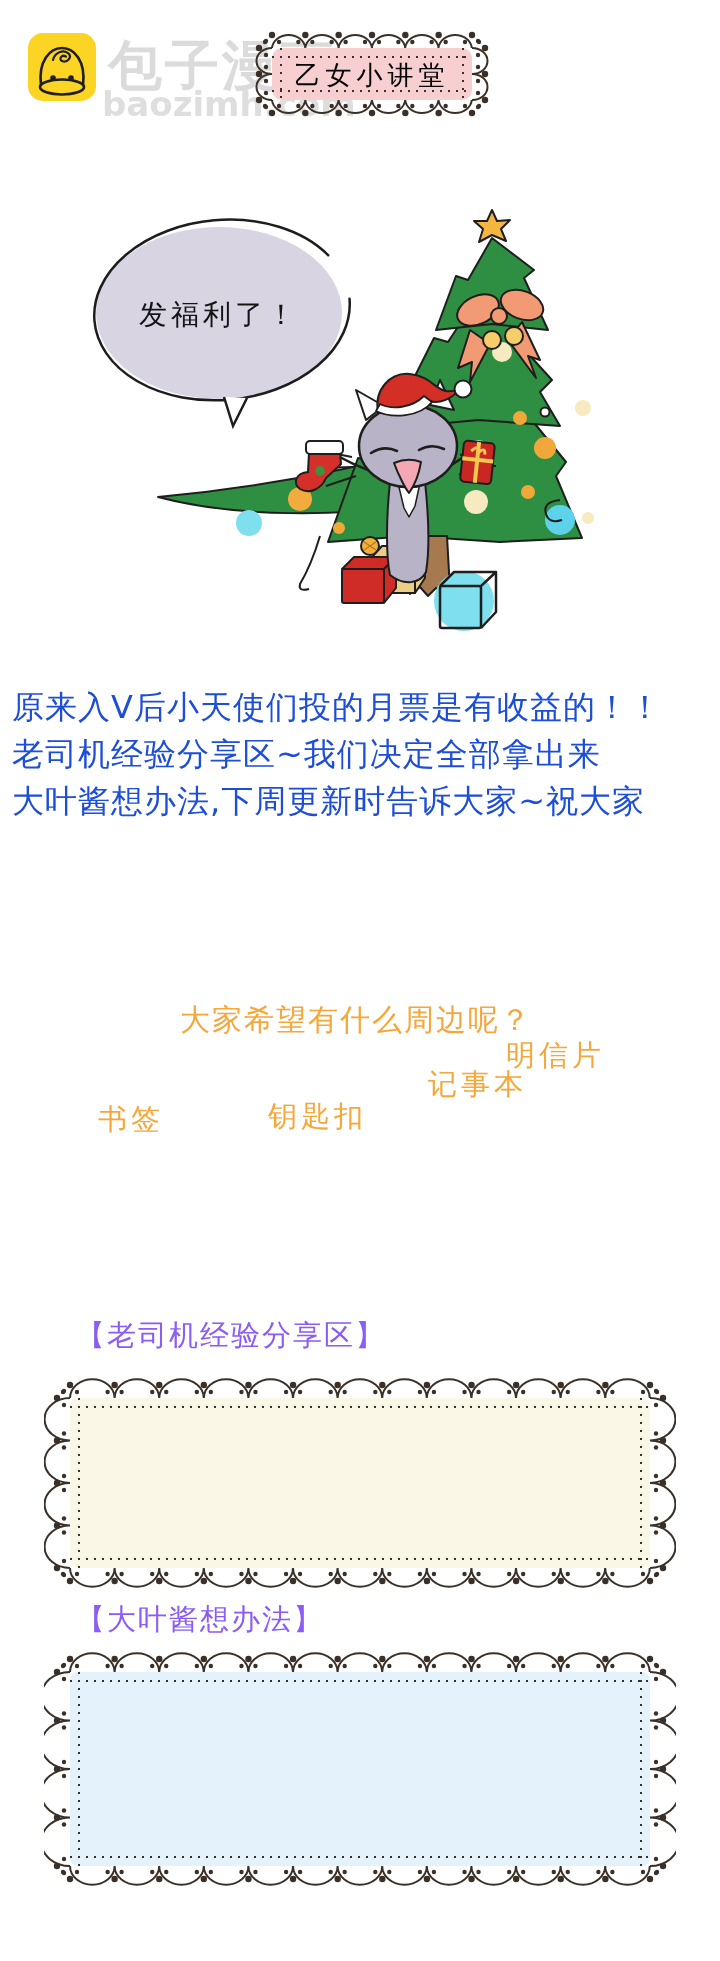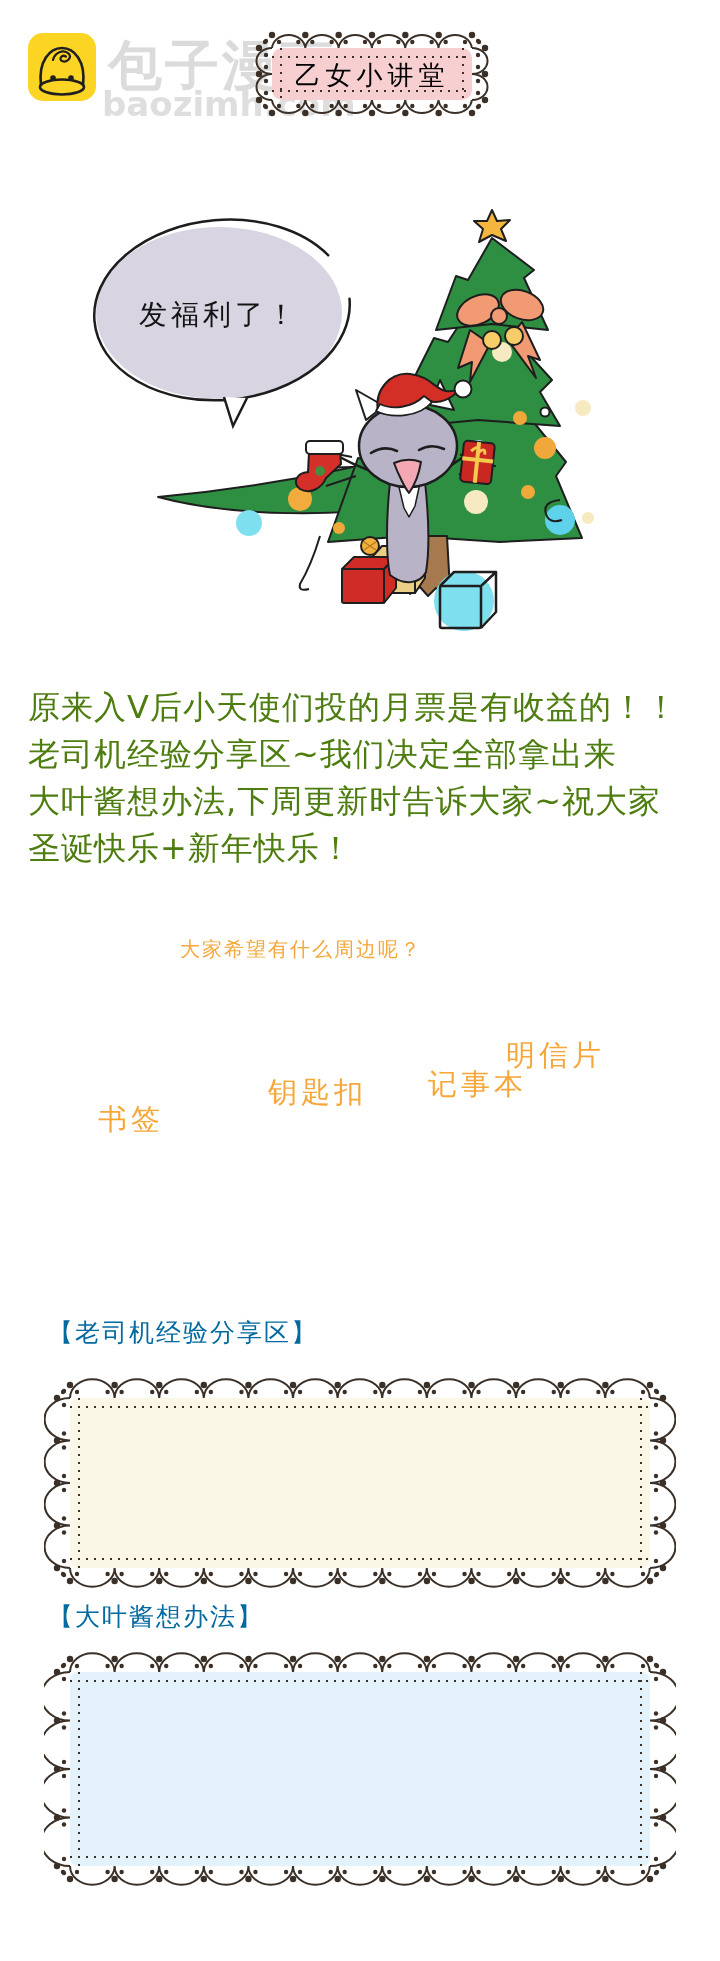--- a/index.html
+++ b/index.html
@@ -12,31 +12,31 @@
   .logo{position:absolute;left:28px;top:33px;width:68px;height:68px;background:#fcd423;border-radius:15px;z-index:2}
   .logo svg{display:block}
   
   .banner{position:absolute;left:252px;top:28px;width:240px;height:92px;z-index:3}
   .banner svg{position:absolute;left:0;top:0}
   .banner-text{position:absolute;inset:0;display:flex;align-items:center;justify-content:center;
                font-size:26px;letter-spacing:5px;color:#000000;padding-top:2px}
   
   .illo{position:absolute;left:0;top:180px;width:680px;height:480px}
   
-  .ann{position:absolute;left:28px;top:684px;width:680px;font-size:32px;line-height:47px;
-       color:#4d7c0f;letter-spacing:1px}
+  .ann{position:absolute;left:12px;top:684px;width:680px;font-size:32px;line-height:47px;
+       color:#1d4ed8;letter-spacing:1px}
   
-  .q{position:absolute;left:180px;top:936px;font-size:20px;color:#f6a73a;letter-spacing:2px}
+  .q{position:absolute;left:180px;top:1000px;font-size:30px;color:#f6a73a;letter-spacing:2px}
   .opt{position:absolute;font-size:29px;color:#f6a73a;letter-spacing:4px;white-space:nowrap}
-  .opt0{left:268px;top:1073px}
+  .opt0{left:268px;top:1097px}
   .opt1{left:506px;top:1036px}
   .opt2{left:98px;top:1100px}
   .opt3{left:428px;top:1065px}
   
-  .sec-h{position:absolute;left:48px;font-size:25px;color:#0369a1;letter-spacing:2px}
+  .sec-h{position:absolute;left:76px;font-size:29px;color:#8b5cf6;letter-spacing:2px}
   .h1{top:1316px}
   .h2{top:1600px}
   .lacebox{position:absolute}
   .b1{left:44px;top:1372px}
   .b2{left:44px;top:1646px}
 </style>
 </head>
 <body>
 
 <div class="page">
@@ -226,21 +226,20 @@
       <ellipse cx="222" cy="310" rx="128" ry="90" fill="none" stroke="#1d1d1d" stroke-width="2.5" stroke-dasharray="640 60" stroke-linecap="round" transform="rotate(-5 222 310)"></ellipse>
       <path d="M 224 397 L 233 426 L 247 398" fill="#ffffff" stroke="#1d1d1d" stroke-width="2.5"></path>
       <text x="219" y="324" text-anchor="middle" font-size="28" letter-spacing="4" fill="#141414">发福利了！</text>
     </g>
   </svg>
 
   <div class="ann">
     <div>原来入V后小天使们投的月票是有收益的！！</div>
     <div>老司机经验分享区~我们决定全部拿出来</div>
     <div>大叶酱想办法,下周更新时告诉大家~祝大家</div>
-    <div>圣诞快乐+新年快乐！</div>
   </div>
 
   <div class="q">大家希望有什么周边呢？</div>
   <div class="opt opt0">钥匙扣</div>
   <div class="opt opt1">明信片</div>
   <div class="opt opt2">书签</div>
   <div class="opt opt3">记事本</div>
 
   <div class="sec-h h1">【老司机经验分享区】</div>
   <svg class="lace lacebox b1" viewBox="0 0 632 222" width="632" height="222">

